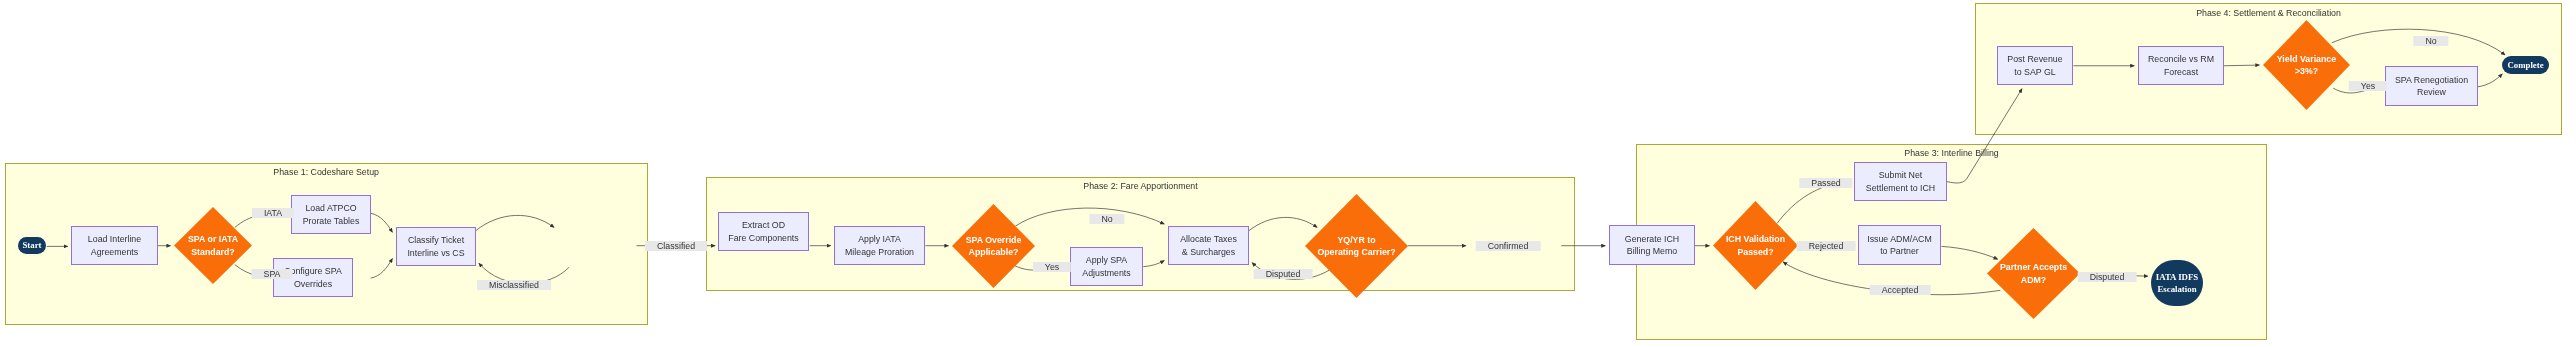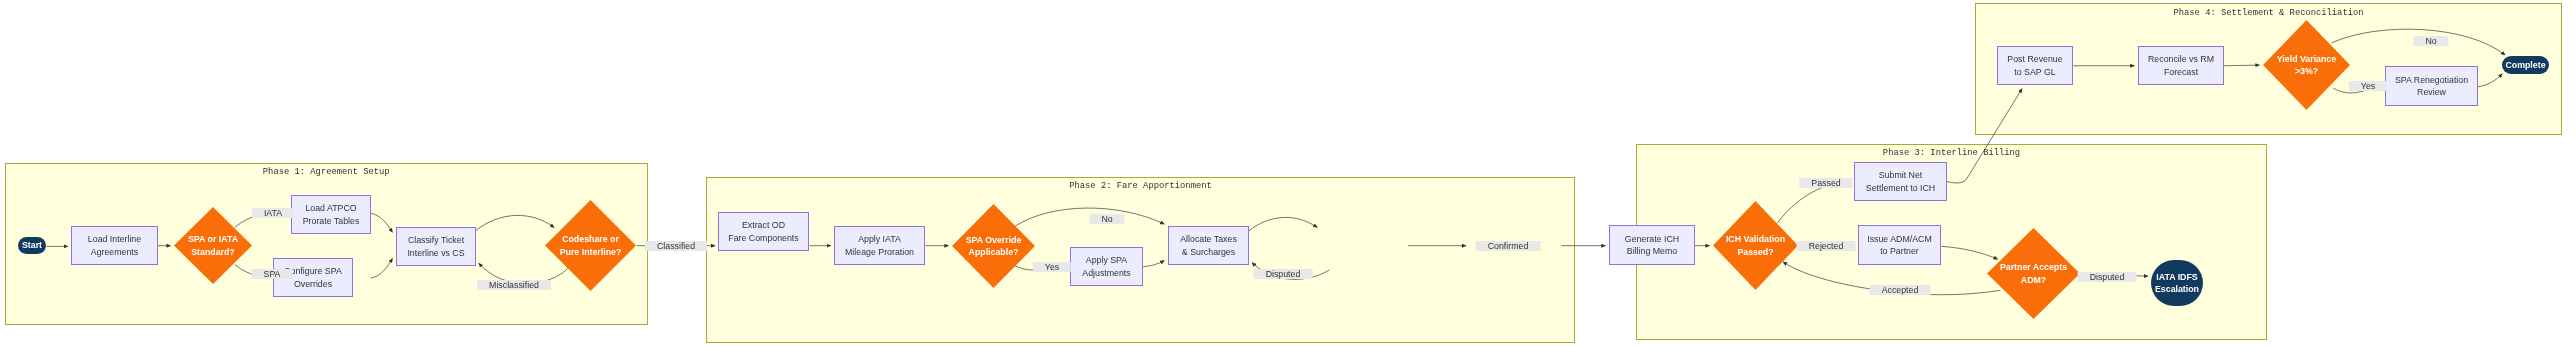--- a/index.html
+++ b/index.html
@@ -10,33 +10,33 @@
     font-size:8.8px;color:var(--text-color,#333);
     overflow:hidden;
   }
   .phase{
     position:absolute;
     background:var(--cluster-fill,#ffffde);
     border:0.7px solid var(--cluster-border,#aaaa33);
     box-sizing:border-box;
     display:flex;justify-content:center;align-items:flex-start;
   }
-  .phase-title{padding-top:3.4px;color:var(--text-color,#333);font-family:Liberation Mono, monospace;}
+  .phase-title{padding-top:3.4px;color:var(--text-color,#333);}
   .node{
     position:absolute;box-sizing:border-box;
     display:flex;align-items:center;justify-content:center;
     text-align:center;white-space:pre-line;line-height:1.42;
   }
   .process{
     background:var(--process-fill,#ececff);
     border:0.7px solid var(--process-border,#9370db);
   }
   .stadium{
     background:var(--terminal-fill,#12395e);
-    color:#fff;font-weight:bold;border-radius:676px;
+    color:#fff;font-weight:bold;border-radius:676px;font-family:Liberation Serif, serif;
   }
   .diamond-bg{
     position:absolute;inset:0;
     background:var(--decision-fill,#fa6e0a);
     clip-path:polygon(50% 0%,100% 50%,50% 100%,0% 50%);
   }
   .diamond-label{position:relative;color:#fff;font-weight:bold;}
   .edge-label{
     position:absolute;transform:translate(-50%,-50%);
     background:var(--label-bg,#e8e8e8);
@@ -45,23 +45,23 @@
   }
   svg.edges{position:absolute;left:0;top:0;}
   path.edge{fill:none;stroke:var(--edge-color,#333);stroke-width:1;}
 </style>
 </head>
 <body>
 
 <div id="canvas">
 
   <div class="phase" style="left:4.7px;top:163px;width:643px;height:162px">
-    <div class="phase-title">Phase 1: Agreement Setup</div>
+    <div class="phase-title">Phase 1: Codeshare Setup</div>
   </div>
-  <div class="phase" style="left:706px;top:177px;width:869px;height:166px">
+  <div class="phase" style="left:706px;top:177px;width:869px;height:114px">
     <div class="phase-title">Phase 2: Fare Apportionment</div>
   </div>
   <div class="phase" style="left:1636px;top:144px;width:631px;height:196px">
     <div class="phase-title">Phase 3: Interline Billing</div>
   </div>
   <div class="phase" style="left:1975px;top:3.4px;width:587px;height:132px">
     <div class="phase-title">Phase 4: Settlement &amp; Reconciliation</div>
   </div>
 
   <svg class="edges" width="2576" height="348" viewBox="0 0 3808 514">
@@ -109,39 +109,39 @@
     <div class="diamond-bg"></div>
     <div class="diamond-label">SPA or IATA
 Standard?</div>
   </div>
   <div class="node process" style="left:291px;top:195px;width:80px;height:39px">Load ATPCO
 Prorate Tables</div>
   <div class="node process" style="left:273px;top:258px;width:80px;height:39px">Configure SPA
 Overrides</div>
   <div class="node process" style="left:396px;top:227px;width:80px;height:39px">Classify Ticket
 Interline vs CS</div>
-  <div class="node" style="left:545px;top:200px;width:91px;height:91px">
-    <div class="diamond-bg"></div>
-    <div class="diamond-label">Codeshare or
-Pure Interline?</div>
-  </div>
 
   <div class="node process" style="left:718px;top:212px;width:91px;height:39px">Extract OD
 Fare Components</div>
   <div class="node process" style="left:834px;top:226px;width:91px;height:39px">Apply IATA
 Mileage Proration</div>
   <div class="node" style="left:952px;top:204px;width:83px;height:84px">
     <div class="diamond-bg"></div>
     <div class="diamond-label">SPA Override
 Applicable?</div>
   </div>
   <div class="node process" style="left:1070px;top:247px;width:73px;height:39px">Apply SPA
 Adjustments</div>
   <div class="node process" style="left:1168px;top:226px;width:81px;height:39px">Allocate Taxes
 &amp; Surcharges</div>
+  <div class="node" style="left:1305px;top:194px;width:103px;height:104px">
+    <div class="diamond-bg"></div>
+    <div class="diamond-label">YQ/YR to
+Operating Carrier?</div>
+  </div>
 
   <div class="node process" style="left:1609px;top:225px;width:86px;height:40px">Generate ICH
 Billing Memo</div>
   <div class="node" style="left:1713px;top:201px;width:85px;height:89px">
     <div class="diamond-bg"></div>
     <div class="diamond-label">ICH Validation
 Passed?</div>
   </div>
   <div class="node process" style="left:1854px;top:162px;width:93px;height:39px">Submit Net
 Settlement to ICH</div>

